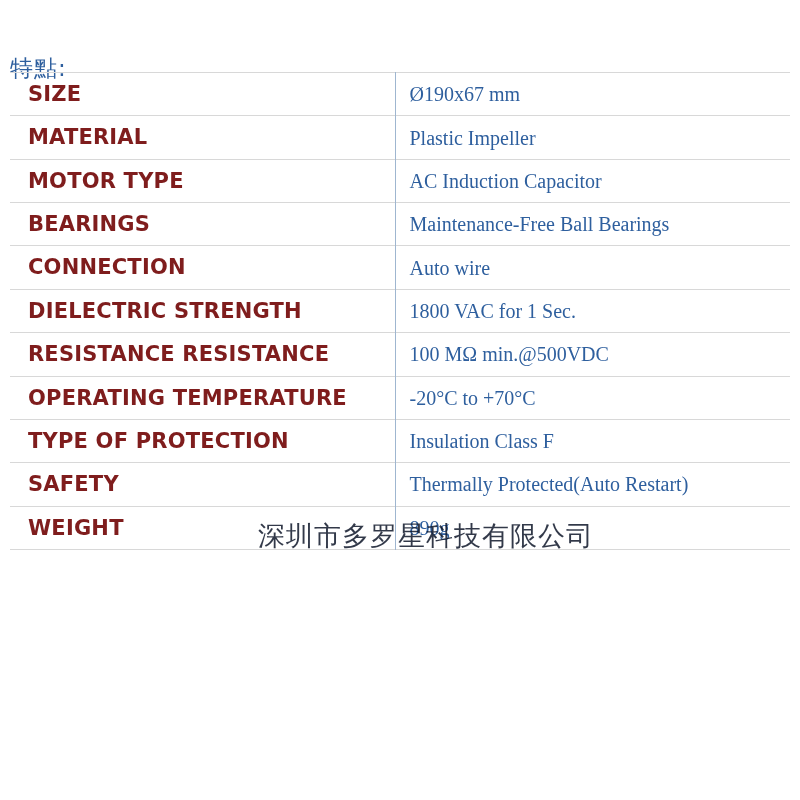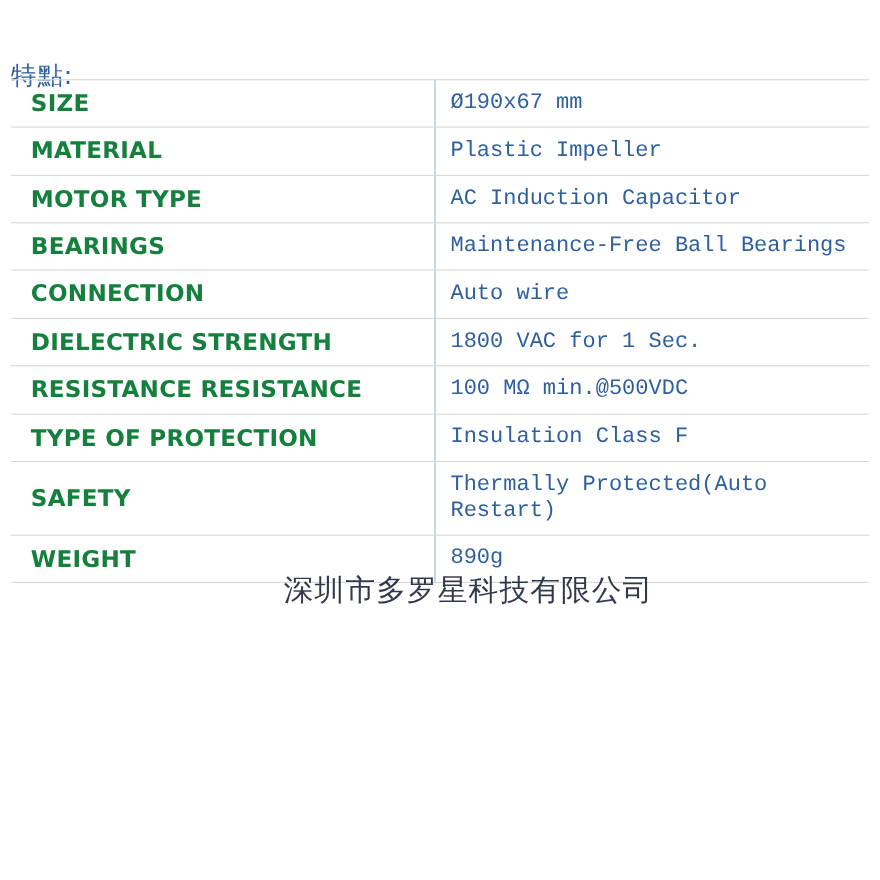--- a/index.html
+++ b/index.html
@@ -44,34 +44,34 @@
   }
   .spec-table tr:first-child {
     border-top: 1px solid #d8d8d8;
   }
   .spec-table td {
     vertical-align: middle;
     padding: 0;
   }
   td.label {
     width: 385px;
-    color: #15803d;
+    color: #7f1d1d;
     font-weight: bold;
     font-size: 21px;
     font-family: "DejaVu Sans", sans-serif;
     letter-spacing: 0.2px;
     line-height: 1.16;
     padding: 9px 8px 9px 18px;
     border-right: 1px solid #9fb6d0;
     box-sizing: border-box;
   }
   td.value {
     color: #2e5f9e;
     font-size: 20px;
-    font-family: Liberation Mono, monospace;
+    font-family: Liberation Serif, serif;
     font-weight: normal;
     line-height: 1.2;
     padding: 9px 6px 9px 14px;
     box-sizing: border-box;
   }
   .watermark {
     position: absolute;
     left: 258px;
     top: 518px;
     font-size: 27px;
@@ -114,20 +114,24 @@
       </tr>
       <tr>
         <td class="label">DIELECTRIC STRENGTH</td>
         <td class="value">1800 VAC for 1 Sec.</td>
       </tr>
       <tr>
         <td class="label">RESISTANCE RESISTANCE</td>
         <td class="value">100 MΩ min.@500VDC</td>
       </tr>
       <tr>
+        <td class="label">OPERATING TEMPERATURE</td>
+        <td class="value">-20°C to +70°C</td>
+      </tr>
+      <tr>
         <td class="label">TYPE OF PROTECTION</td>
         <td class="value">Insulation Class F</td>
       </tr>
       <tr>
         <td class="label">SAFETY</td>
         <td class="value">Thermally Protected(Auto Restart)</td>
       </tr>
       <tr>
         <td class="label">WEIGHT</td>
         <td class="value">890g</td>

